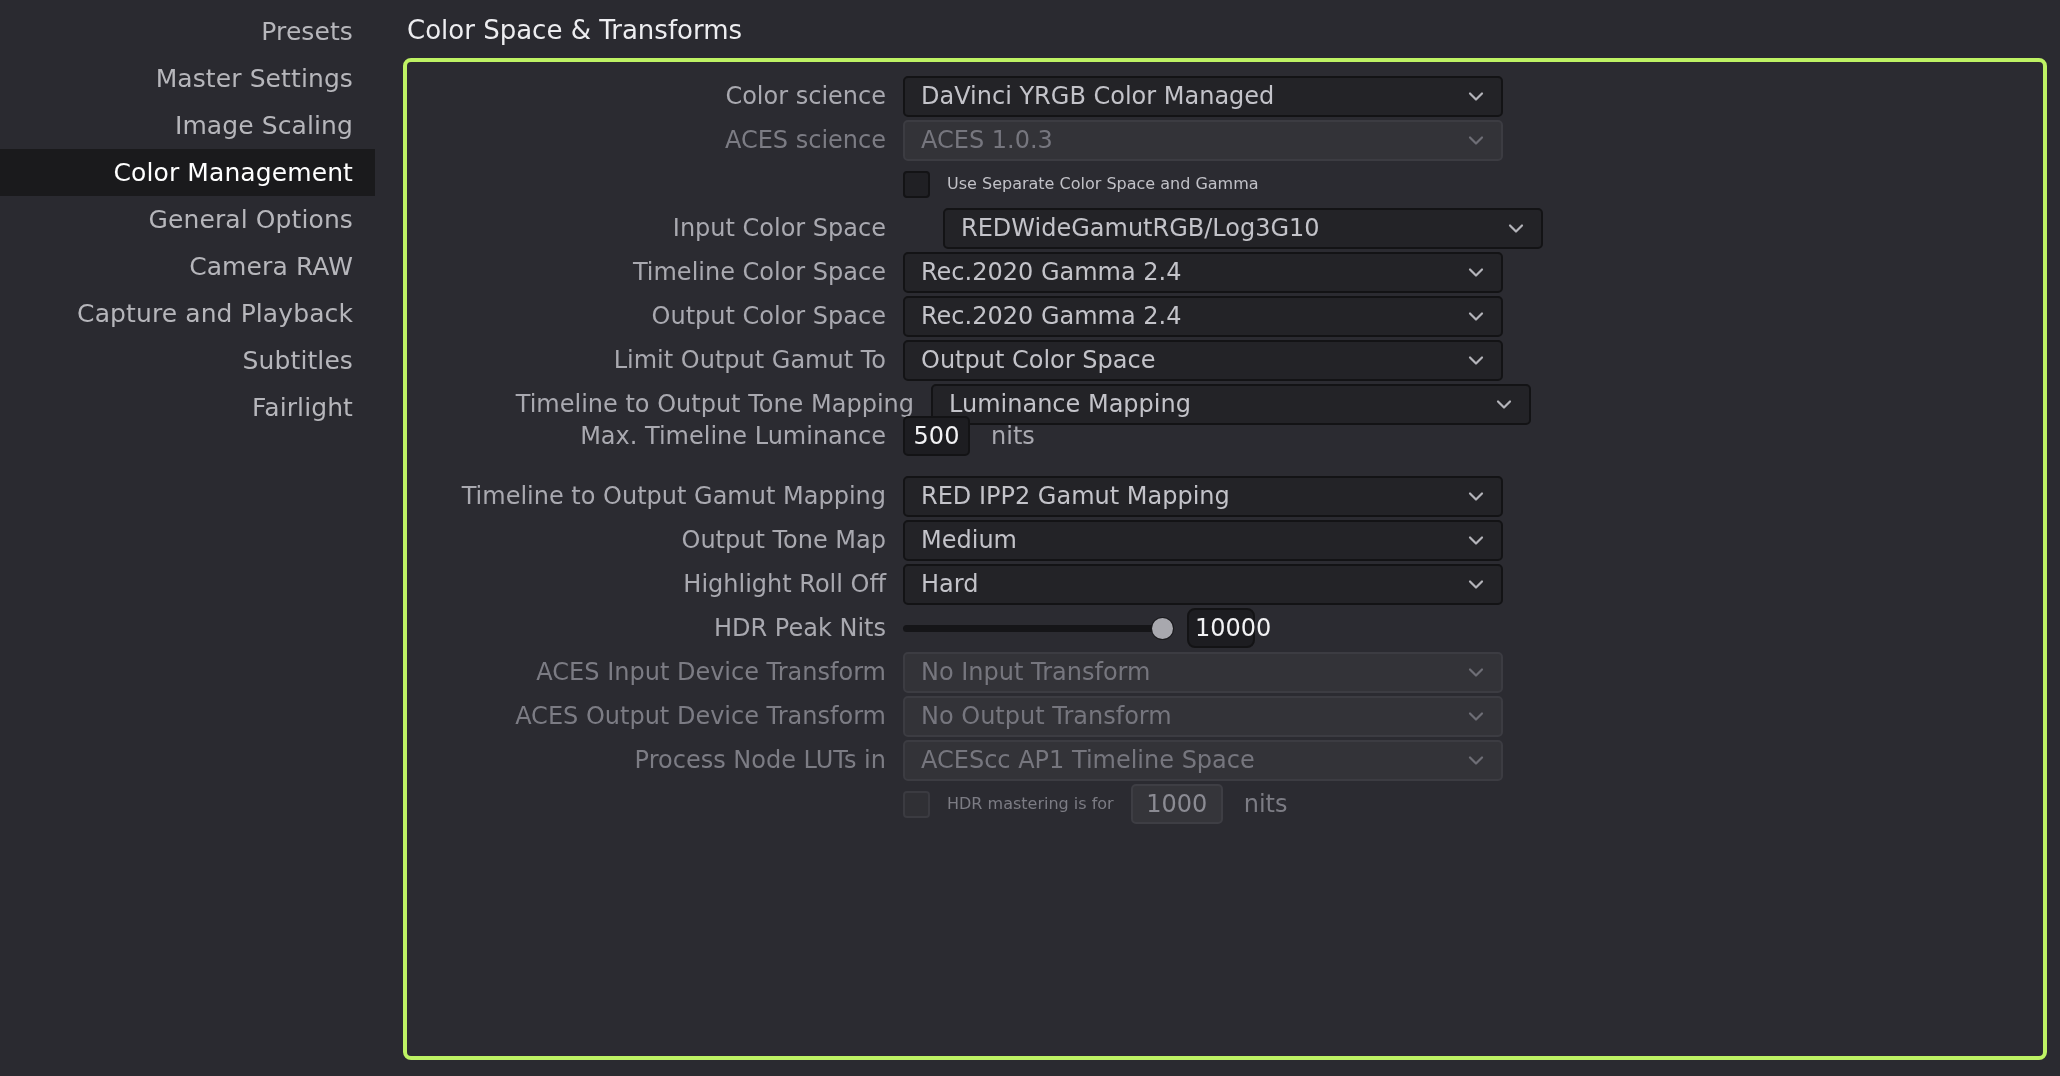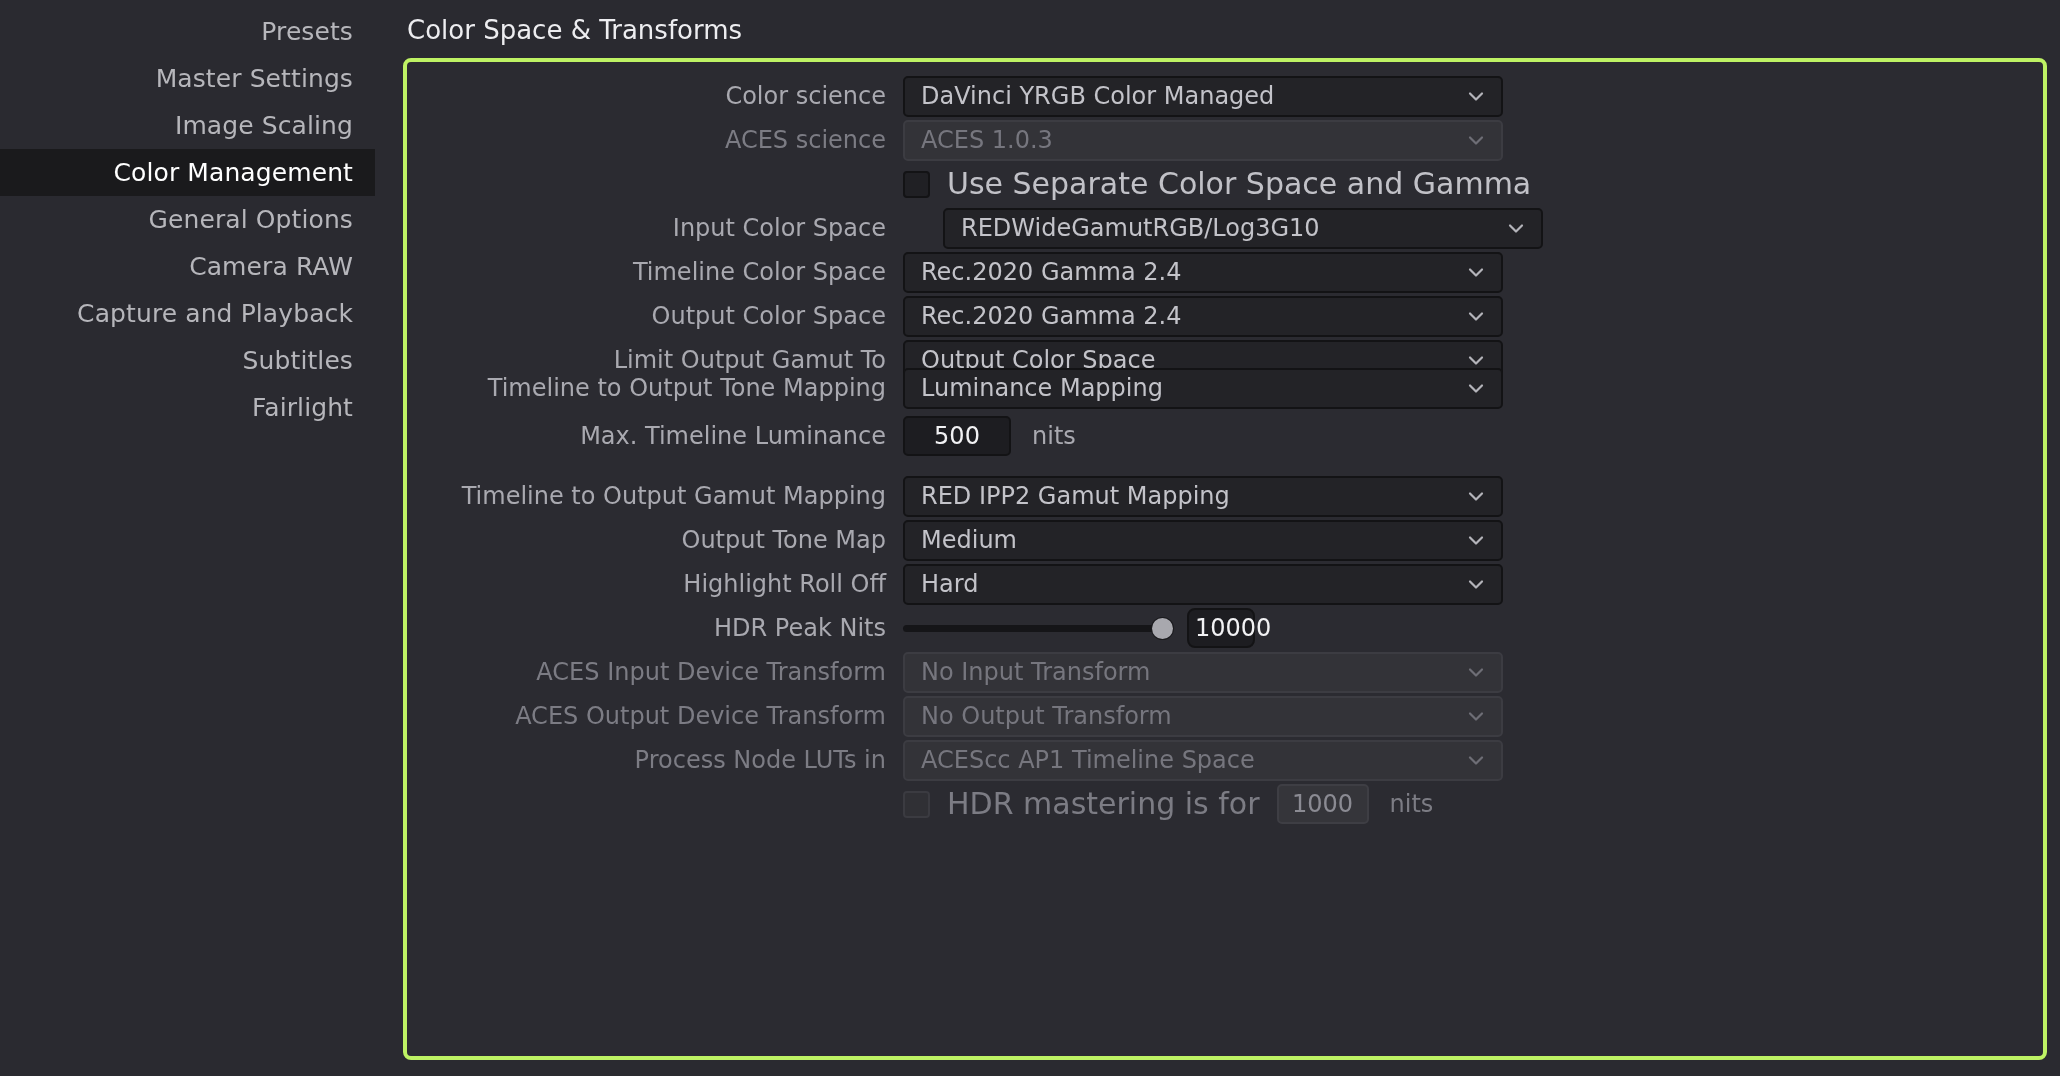--- a/index.html
+++ b/index.html
@@ -145,21 +145,21 @@
     background: #1d1d21;
     border: 2px solid #131315;
     box-sizing: border-box;
     display: flex;
     align-items: center;
     justify-content: center;
     color: #f2f2f4;
     font-size: 24px;
     cursor: text;
   }
-  .numbox.w-lum { width: 108px; }
+  .numbox.w-lum { width: 67px; }
   .numbox.w-peak { width: 68px; justify-content: flex-start; padding-left: 6px; border-radius: 8px; }
   .numbox.disabled {
     background: #35353a;
     border-color: #3e3e44;
     color: #8b8b93;
     width: 92px;
   }
   .unit {
     color: #a9a9b0;
     font-size: 24px;
@@ -179,21 +179,21 @@
     box-sizing: border-box;
     cursor: pointer;
     flex: 0 0 auto;
   }
   .checkbox.disabled {
     background: #303035;
     border-color: #3b3b41;
   }
   .check-label {
     color: #c1c1c7;
-    font-size: 30px;
+    font-size: 16px;
     margin-left: 17px;
     white-space: nowrap;
     line-height: 26px;
   }
   .check-label.dim { color: #7c7c84; }
 
   
   .slider-wrap {
     display: flex;
     align-items: center;
@@ -350,21 +350,21 @@
             <span class="dd-text">Output Color Space</span>
             <span class="chev">
               <svg width="26" height="26" viewBox="0 0 26 26" fill="none">
                   <path d="M7 10.5 L13 16.5 L19 10.5" stroke-width="2.2" stroke-linecap="round" stroke-linejoin="round"></path>
                 </svg>
             </span>
           </div>
         </div>
       </div>
 
-      <div class="row" style="top:304px;">
+      <div class="row" style="top:320px;padding-left:28px;">
         <div class="label">Timeline to Output Tone Mapping</div>
         <div class="field">
           <div class="dropdown">
             <span class="dd-text">Luminance Mapping</span>
             <span class="chev">
               <svg width="26" height="26" viewBox="0 0 26 26" fill="none">
                   <path d="M7 10.5 L13 16.5 L19 10.5" stroke-width="2.2" stroke-linecap="round" stroke-linejoin="round"></path>
                 </svg>
             </span>
           </div>

